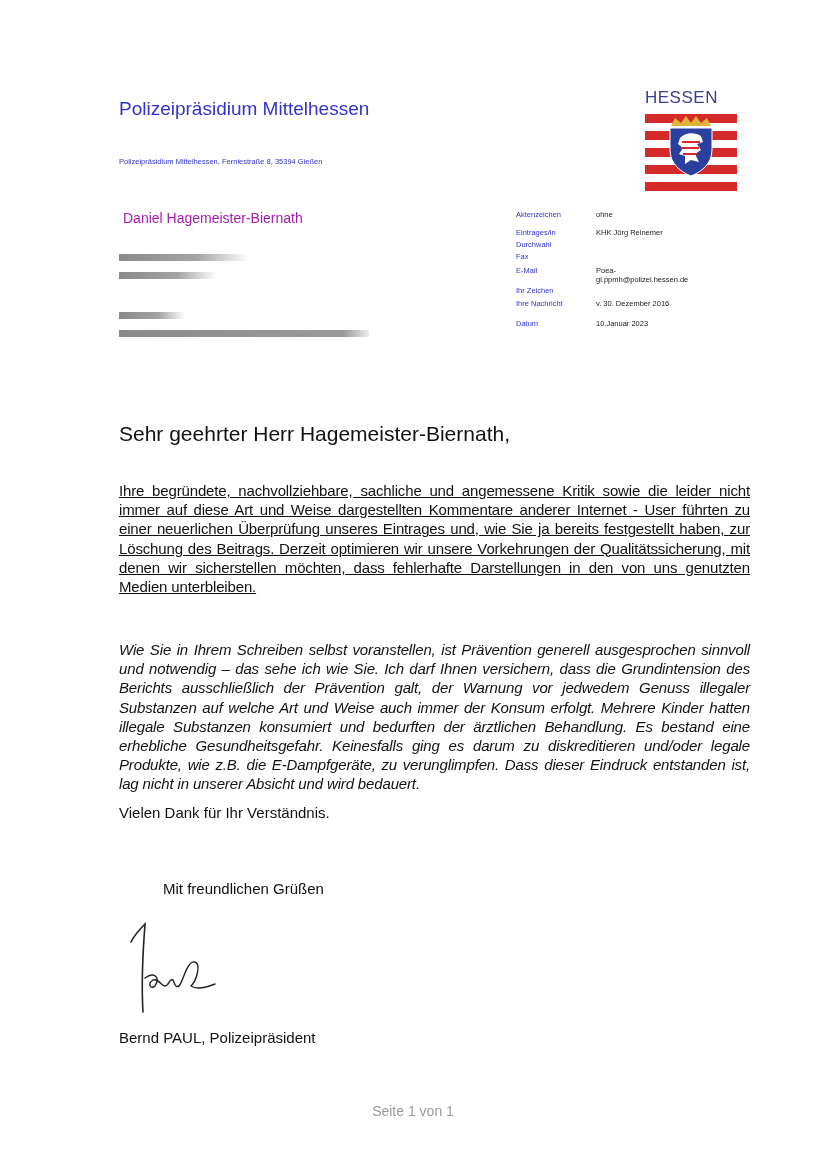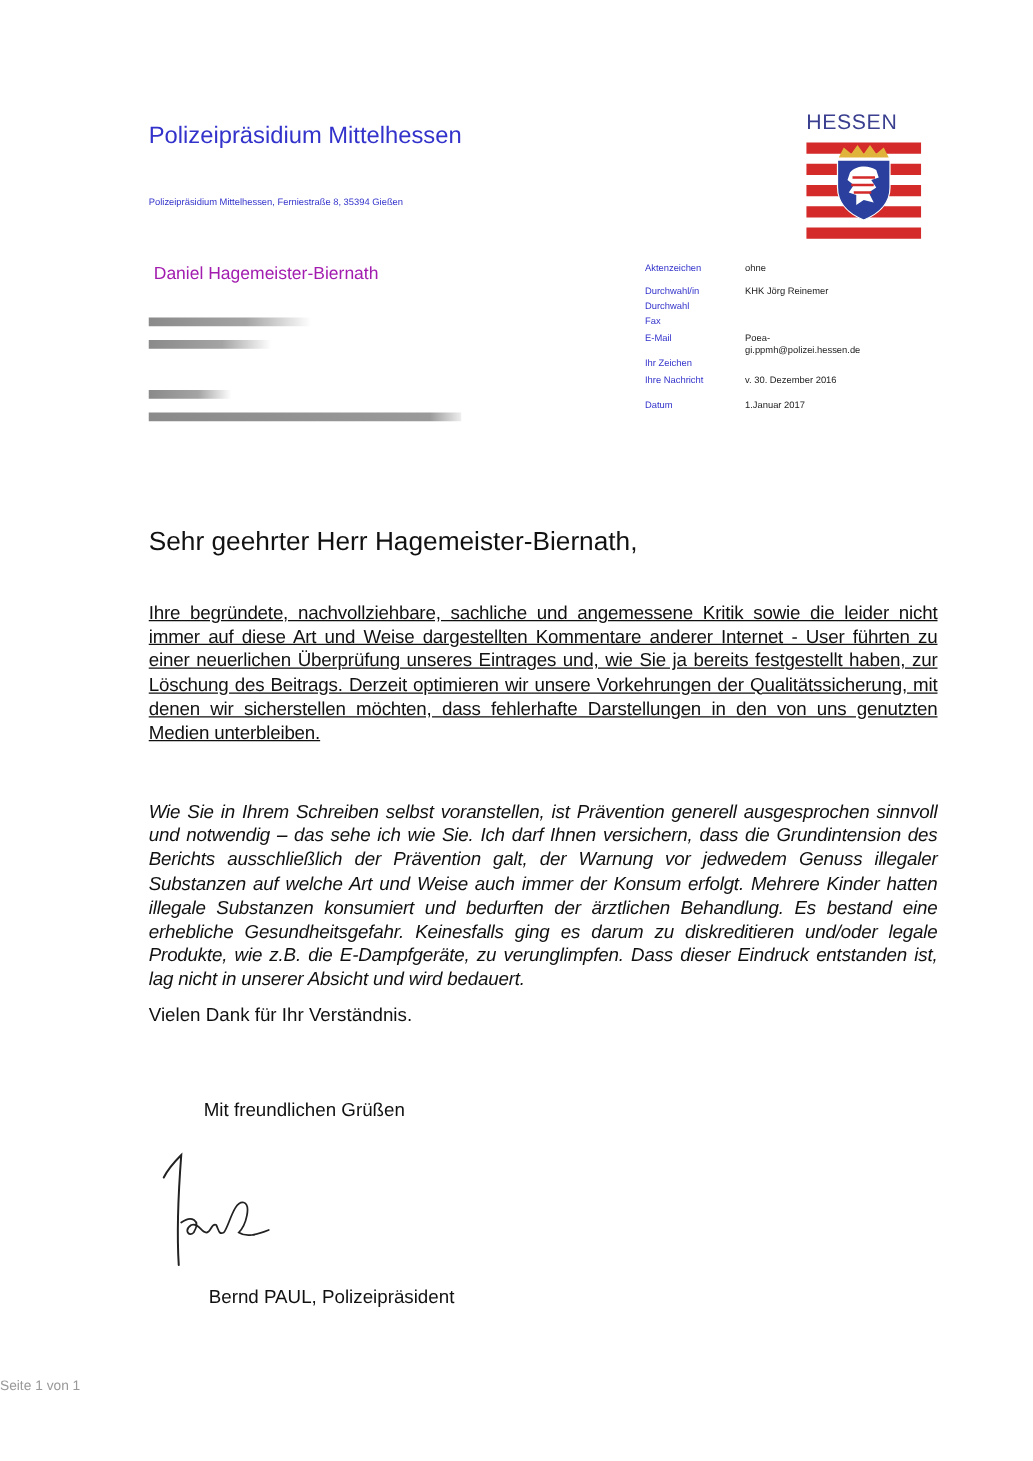--- a/index.html
+++ b/index.html
@@ -15,22 +15,22 @@
   .meta-row { position:absolute; left:0; width:220px; }
   .meta-label { position:absolute; left:2px; color:#3333cc; white-space:nowrap; }
   .meta-value { position:absolute; left:82px; color:#222; white-space:nowrap; line-height:9px; }
   .salutation { left:119px; top:422px; font-size:21px; }
   .para { left:119px; width:631px; font-size:15px; line-height:19.2px; text-align:justify; letter-spacing:-0.15px; }
   .p1 { top:481px;text-decoration:underline; }
   .p2 { top:640px;font-style:italic; }
   .thanks { left:119px; top:804px; font-size:15px; }
   .closing { left:119px; top:880px; font-size:15px;margin-left:44px; }
   .signature { left:125px; top:920px; width:100px; height:100px; }
-  .signer { left:119px; top:1029px; font-size:15px;margin-left:48px; }
-  .footer { left:0; width:826px; top:1103px; font-size:11px; color:#999; }
+  .signer { left:119px; top:1029px; font-size:15px; }
+  .footer { left:0; width:826px; top:1103px; text-align:center; font-size:14px; color:#999; }
 </style>
 </head>
 <body>
 
 <div class="abs org-name">Polizeipräsidium Mittelhessen</div>
 <div class="abs org-address">Polizeipräsidium Mittelhessen, Ferniestraße 8, 35394 Gießen</div>
 
 <div class="abs logo">
   <div class="logo-text">HESSEN</div>
   <svg width="92" height="104" style="position:absolute;left:0;top:0">
@@ -53,21 +53,21 @@
   <div class="redacted" style="left:119px;top:312px;width:66px;"></div>
   <div class="redacted" style="left:119px;top:330px;width:250px;background:linear-gradient(90deg,#8a8a8a 0%,#9a9a9a 90%,rgba(200,200,200,0.3) 100%);"></div>
 </div>
 
 <div class="abs meta">
   <div class="meta-row" style="top:0px">
     <span class="meta-label">Aktenzeichen</span>
     <span class="meta-value">ohne</span>
   </div>
   <div class="meta-row" style="top:18px">
-    <span class="meta-label">Durchwahl/in</span>
+    <span class="meta-label">Eintrages/in</span>
     <span class="meta-value">KHK Jörg Reinemer</span>
   </div>
   <div class="meta-row" style="top:30px">
     <span class="meta-label">Durchwahl</span>
     <span class="meta-value"></span>
   </div>
   <div class="meta-row" style="top:42px">
     <span class="meta-label">Fax</span>
     <span class="meta-value"></span>
   </div>
@@ -79,21 +79,21 @@
   <div class="meta-row" style="top:76px">
     <span class="meta-label">Ihr Zeichen</span>
     <span class="meta-value"></span>
   </div>
   <div class="meta-row" style="top:89px">
     <span class="meta-label">Ihre Nachricht</span>
     <span class="meta-value">v. 30. Dezember 2016</span>
   </div>
   <div class="meta-row" style="top:109px">
     <span class="meta-label">Datum</span>
-    <span class="meta-value">1.Januar 2017</span>
+    <span class="meta-value">10.Januar 2023</span>
   </div>
 </div>
 
 <div class="abs salutation">Sehr geehrter Herr Hagemeister-Biernath,</div>
 <div class="abs para p1">Ihre begründete, nachvollziehbare, sachliche und angemessene Kritik sowie die leider nicht immer auf diese Art und Weise dargestellten Kommentare anderer Internet - User führten zu einer neuerlichen Überprüfung unseres Eintrages und, wie Sie ja bereits festgestellt haben, zur Löschung des Beitrags. Derzeit optimieren wir unsere Vorkehrungen der Qualitätssicherung, mit denen wir sicherstellen möchten, dass fehlerhafte Darstellungen in den von uns genutzten Medien unterbleiben.</div>
 <div class="abs para p2">Wie Sie in Ihrem Schreiben selbst voranstellen, ist Prävention generell ausgesprochen sinnvoll und notwendig – das sehe ich wie Sie. Ich darf Ihnen versichern, dass die Grundintension des Berichts ausschließlich der Prävention galt, der Warnung vor jedwedem Genuss illegaler Substanzen auf welche Art und Weise auch immer der Konsum erfolgt. Mehrere Kinder hatten illegale Substanzen konsumiert und bedurften der ärztlichen Behandlung. Es bestand eine erhebliche Gesundheitsgefahr. Keinesfalls ging es darum zu diskreditieren und/oder legale Produkte, wie z.B. die E-Dampfgeräte, zu verunglimpfen. Dass dieser Eindruck entstanden ist, lag nicht in unserer Absicht und wird bedauert.</div>
 <div class="abs thanks">Vielen Dank für Ihr Verständnis.</div>
 <div class="abs closing">Mit freundlichen Grüßen</div>
 
 <svg class="abs signature" viewBox="0 0 100 100">

